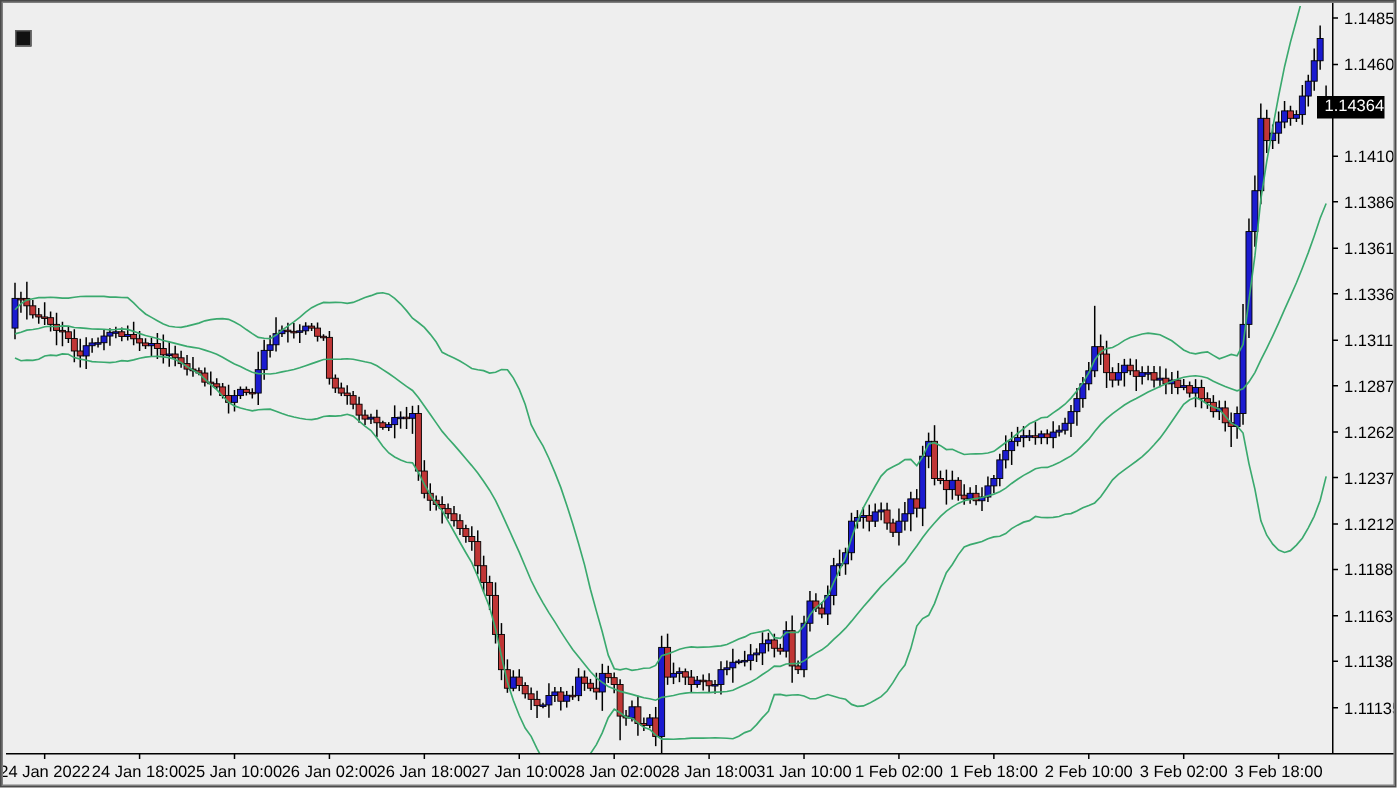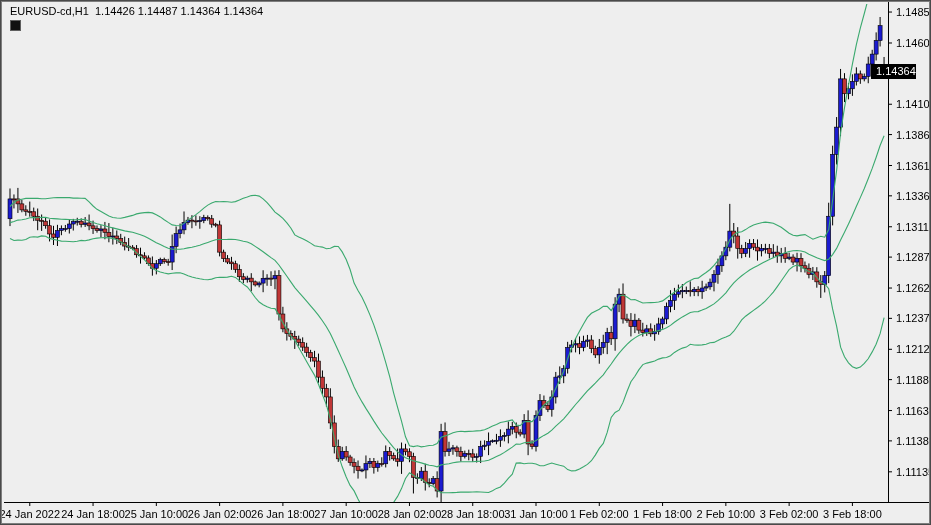--- a/index.html
+++ b/index.html
@@ -10,21 +10,21 @@
   }
   .title{
     position:absolute;left:8px;top:3px;font-size:11px;color:#000;letter-spacing:0;
     white-space:pre;z-index:5;pointer-events:none;
   }
   .sq{
     position:absolute;left:8px;top:18px;width:9px;height:9px;background:#111;
     border:1px solid #5f5f5f;z-index:5;
   }
   .badge{
-    position:absolute;right:13px;width:45px;height:15px;background:#000;color:#fff;
+    position:absolute;right:6px;width:45px;height:15px;background:#000;color:#fff;
     font-size:11px;line-height:15px;padding-left:5px;box-sizing:border-box;z-index:6;
   }
   svg{position:absolute;left:0;top:0;}
   text{font-family:"Liberation Sans",sans-serif;}
 </style>
 </head>
 <body>
 
 <div class="win">
   <svg id="chart" width="931" height="525">
@@ -544,16 +544,15 @@
         <line x1="660.575" y1="500" x2="660.575" y2="504" stroke="#000000" stroke-width="1"></line>
         <text x="660.575" y="516" font-size="11" fill="#000000" text-anchor="middle">1 Feb 18:00</text>
         <line x1="723.855" y1="500" x2="723.855" y2="504" stroke="#000000" stroke-width="1"></line>
         <text x="723.855" y="516" font-size="11" fill="#000000" text-anchor="middle">2 Feb 10:00</text>
         <line x1="787.135" y1="500" x2="787.135" y2="504" stroke="#000000" stroke-width="1"></line>
         <text x="787.135" y="516" font-size="11" fill="#000000" text-anchor="middle">3 Feb 02:00</text>
         <line x1="850.415" y1="500" x2="850.415" y2="504" stroke="#000000" stroke-width="1"></line>
         <text x="850.415" y="516" font-size="11" fill="#000000" text-anchor="middle">3 Feb 18:00</text>
       </g>
     </svg>
-  <div class="title"><span>EURUSD-cd,H1</span><span>  </span><span>1.14426 1.14487 1.14364 1.14364</span></div>
   <div class="sq"></div>
   <div class="badge" id="badge" style="top: 62px;">1.14364</div>
 </div>
 
 </body></html>

